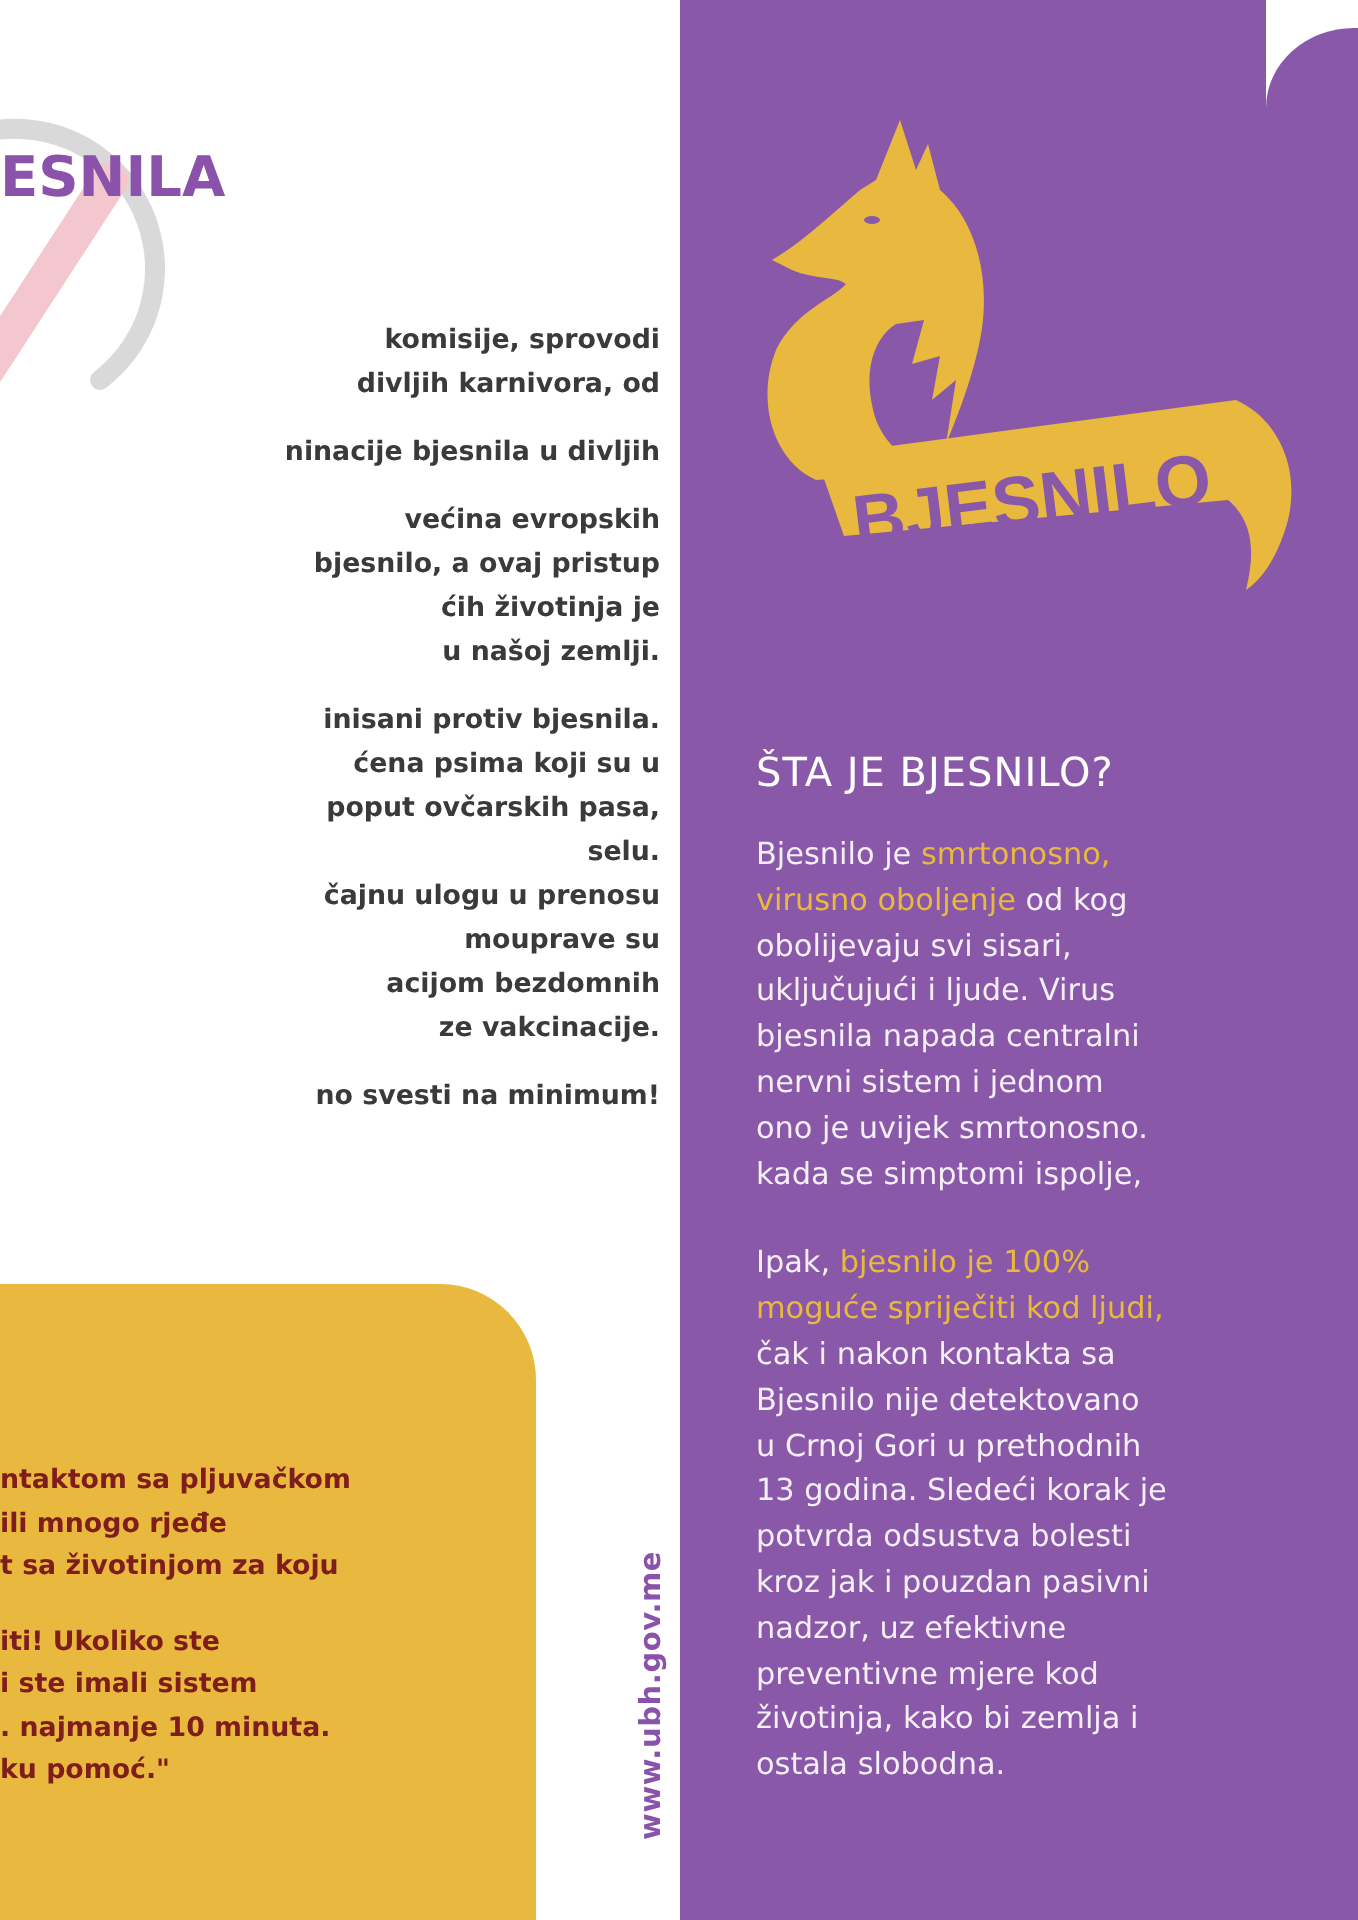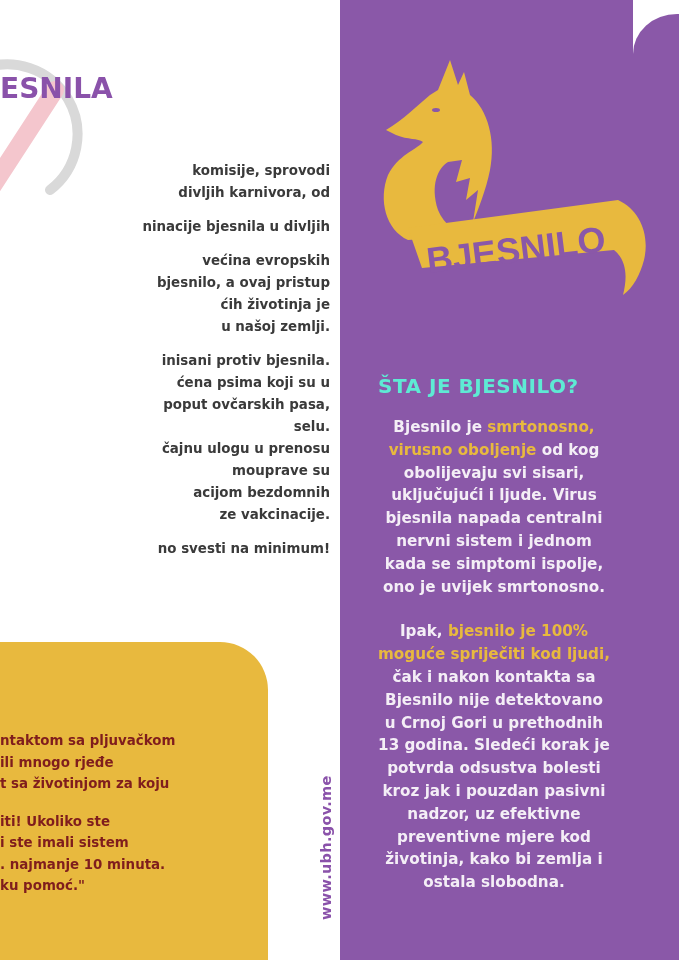--- a/index.html
+++ b/index.html
@@ -21,22 +21,22 @@
 
     .url { position: absolute; left: 318px; top: 920px; transform: rotate(-90deg); transform-origin: left top; font-size: 14.5px; font-weight: bold; color: #8a52aa; white-space: nowrap; letter-spacing: 0.3px; }
 
     
     .right-panel { position: absolute; left: 340px; top: 0; width: 339px; height: 960px; background: #8a58a8; }
     .notch-curve { position: absolute; right: 0; top: 0; width: 46px; height: 60px; background: #8a58a8; border-top-left-radius: 44px 40px; }
     .notch-wrap { position: absolute; right: 0; top: 0; width: 46px; height: 60px; background: #ffffff; overflow: hidden; }
 
     .logo { position: absolute; left: 38px; top: 50px; width: 280px; height: 250px; }
 
-    .right-title { position: absolute; left: 38px; top: 374px; font-size: 20px; font-weight: bold; color: #5eead4; letter-spacing: 0.5px; white-space: nowrap; }
-    .right-body { position: absolute; left: 38px; top: 416px; font-size: 15.2px; font-weight: bold; color: #f4eef6; line-height: 22.8px; text-align: center; }
+    .right-title { position: absolute; left: 38px; top: 374px; font-size: 20px; font-weight: normal; color: #ffffff; letter-spacing: 0.5px; white-space: nowrap; }
+    .right-body { position: absolute; left: 38px; top: 416px; font-size: 15.2px; font-weight: normal; color: #f4eef6; line-height: 22.8px; }
     .right-body .ln { display: block; white-space: nowrap; height: 22.8px; }
     .right-body .hl { color: #e8b93e; }
     .right-body .gap { height: 22px; }
   </style>
 </head>
 <body>
 
 <div class="left-panel">
   <svg class="deco" viewBox="0 0 160 170">
     <path d="M 20 30 A 70 70 0 0 1 90 150" fill="none" stroke="#d9d9d9" stroke-width="10" stroke-linecap="round"></path>
@@ -116,22 +116,22 @@
 
   <div class="right-title">ŠTA JE BJESNILO?</div>
 
   <div class="right-body">
     <span class="ln"><span>Bjesnilo je </span><span class="hl">smrtonosno,</span></span>
     <span class="ln"><span class="hl">virusno oboljenje</span><span> od kog</span></span>
     <span class="ln">obolijevaju svi sisari,</span>
     <span class="ln">uključujući i ljude. Virus</span>
     <span class="ln">bjesnila napada centralni</span>
     <span class="ln">nervni sistem i jednom</span>
+    <span class="ln">ono je uvijek smrtonosno.</span>
     <span class="ln">kada se simptomi ispolje,</span>
-    <span class="ln">ono je uvijek smrtonosno.</span>
     <span class="ln gap"></span>
     <span class="ln"><span>Ipak, </span><span class="hl">bjesnilo je 100%</span></span>
     <span class="ln hl">moguće spriječiti kod ljudi,</span>
     <span class="ln">čak i nakon kontakta sa</span>
     <span class="ln">Bjesnilo nije detektovano</span>
     <span class="ln">u Crnoj Gori u prethodnih</span>
     <span class="ln">13 godina. Sledeći korak je</span>
     <span class="ln">potvrda odsustva bolesti</span>
     <span class="ln">kroz jak i pouzdan pasivni</span>
     <span class="ln">nadzor, uz efektivne</span>

